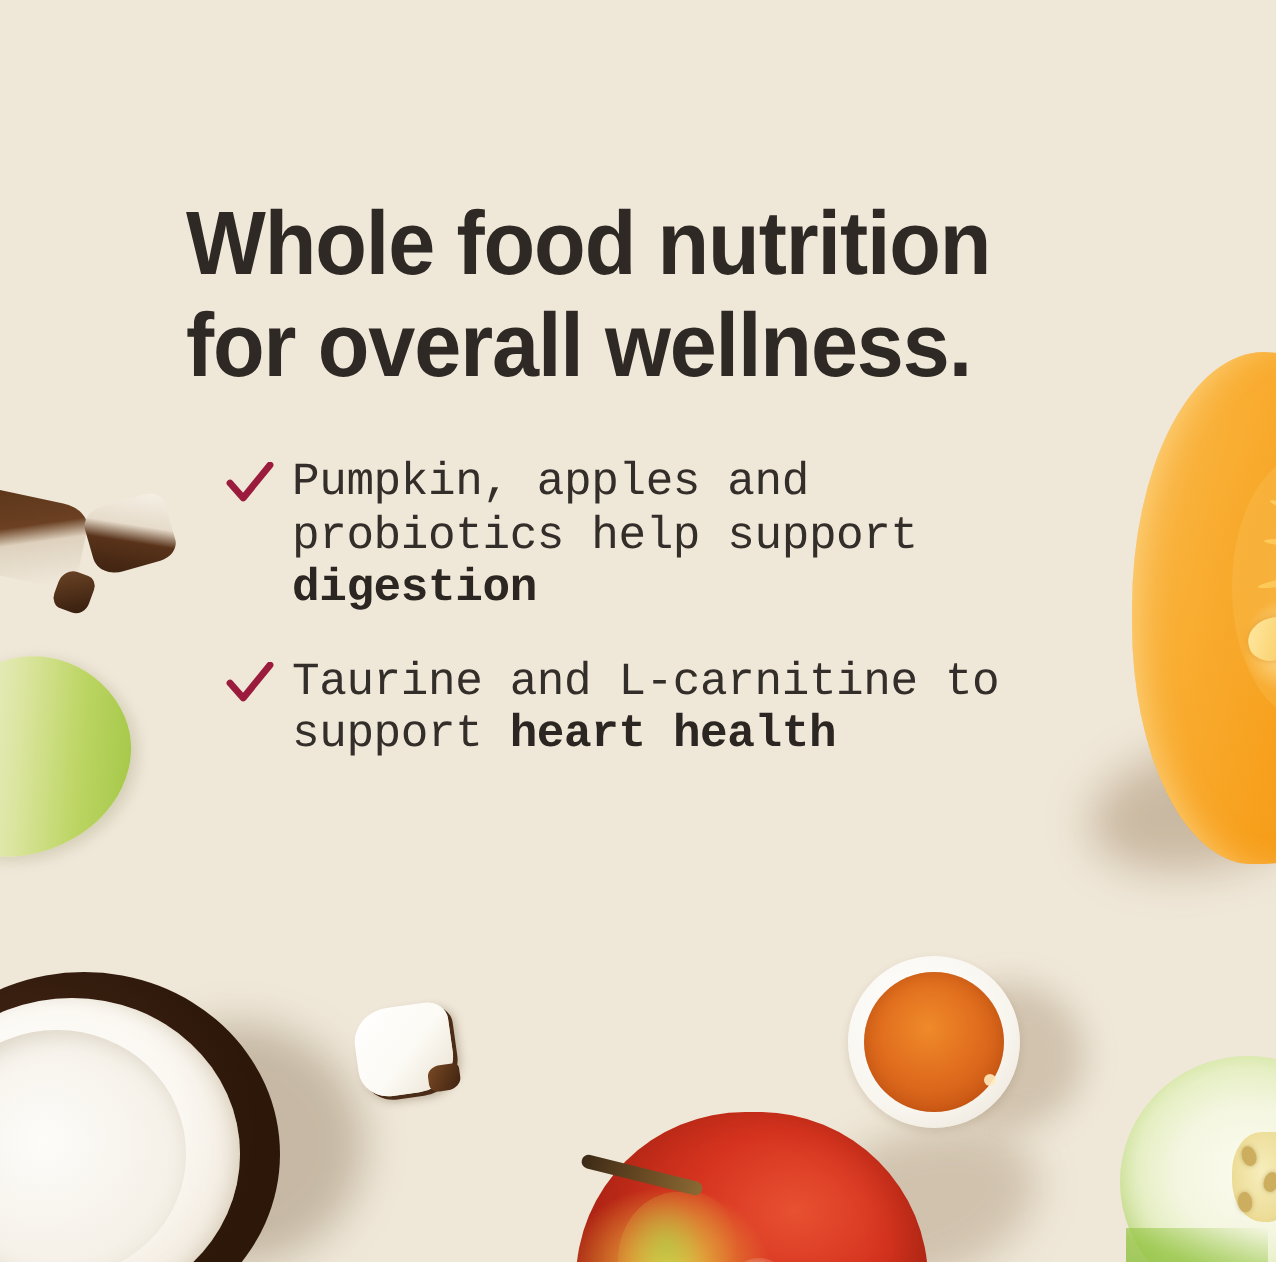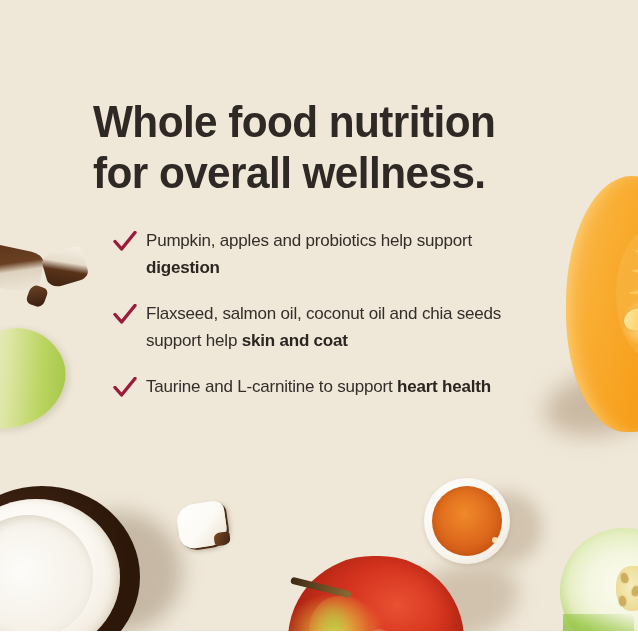--- a/index.html
+++ b/index.html
@@ -45,23 +45,24 @@
     left: 113px;
     top: 228px;
     width: 420px;
     z-index: 40;
   }
   .bullet {
     position: relative;
     padding-left: 33px;
     margin-bottom: 20px;
     color: #332e29;
-    font-size: 17px;
+    font-size: 23px;
     line-height: 26.5px;
     letter-spacing: -0.2px;
+    font-family: Liberation Mono, monospace;
   }
   .bullet:last-child { margin-bottom: 2px; }
   .check-icon {
     position: absolute;
     left: 0;
     top: 3px;
     width: 24px;
     height: 22px;
   }
   .check-icon svg { display: block; }
@@ -457,28 +458,20 @@
 
     <li class="bullet">
       <span class="check-icon">
         <svg width="24" height="22" viewBox="0 0 24 22" aria-hidden="true">
           <path d="M2 10.5 L8.6 18 L22 1.5" fill="none" stroke="#9B1B3C" stroke-width="3.4" stroke-linecap="round" stroke-linejoin="round"></path>
         </svg>
       </span>
       <span>Pumpkin, apples and probiotics help support </span><span class="bold">digestion</span><span></span>
     </li>
 
-    <li class="bullet">
-      <span class="check-icon">
-        <svg width="24" height="22" viewBox="0 0 24 22" aria-hidden="true">
-          <path d="M2 10.5 L8.6 18 L22 1.5" fill="none" stroke="#9B1B3C" stroke-width="3.4" stroke-linecap="round" stroke-linejoin="round"></path>
-        </svg>
-      </span>
-      <span>Flaxseed, salmon oil, coconut oil and chia seeds support help </span><span class="bold">skin and coat</span><span></span>
-    </li>
 
     <li class="bullet">
       <span class="check-icon">
         <svg width="24" height="22" viewBox="0 0 24 22" aria-hidden="true">
           <path d="M2 10.5 L8.6 18 L22 1.5" fill="none" stroke="#9B1B3C" stroke-width="3.4" stroke-linecap="round" stroke-linejoin="round"></path>
         </svg>
       </span>
       <span>Taurine and L-carnitine to support </span><span class="bold">heart health</span><span></span>
     </li>
   </ul>

